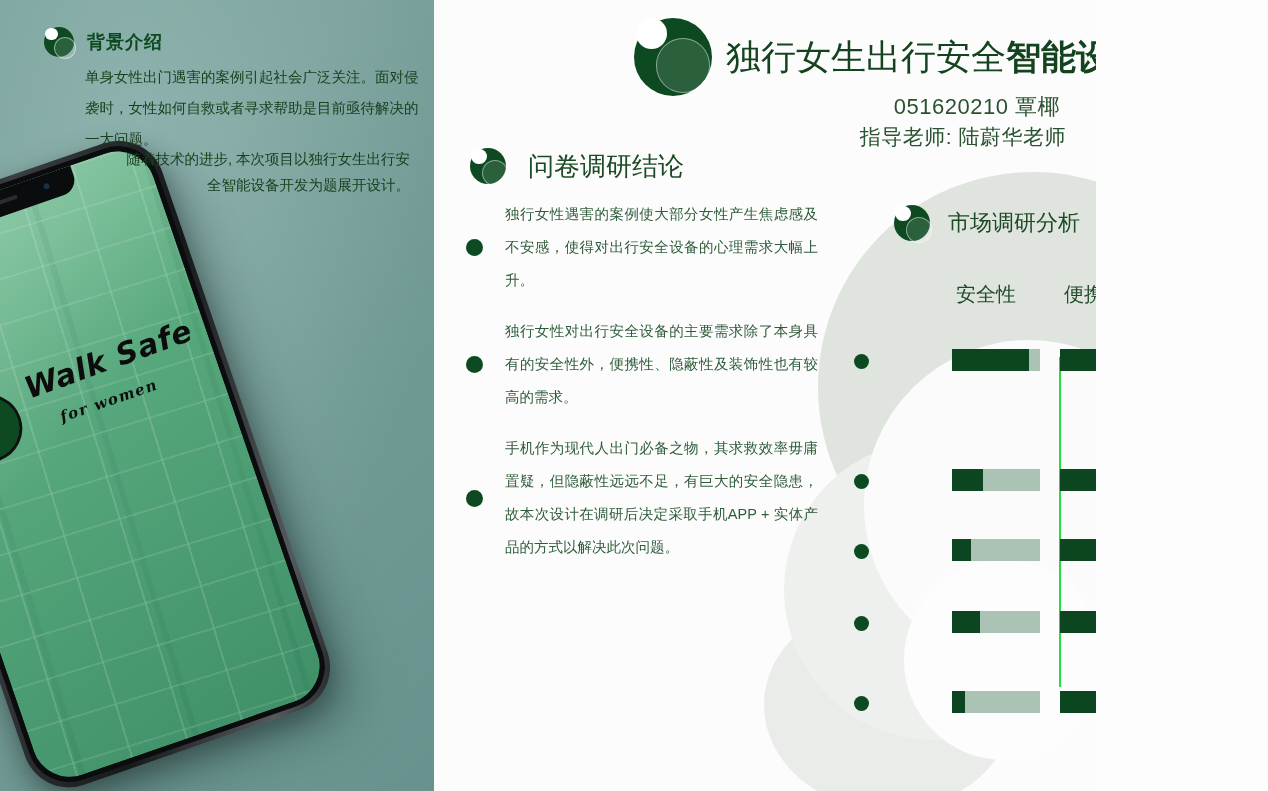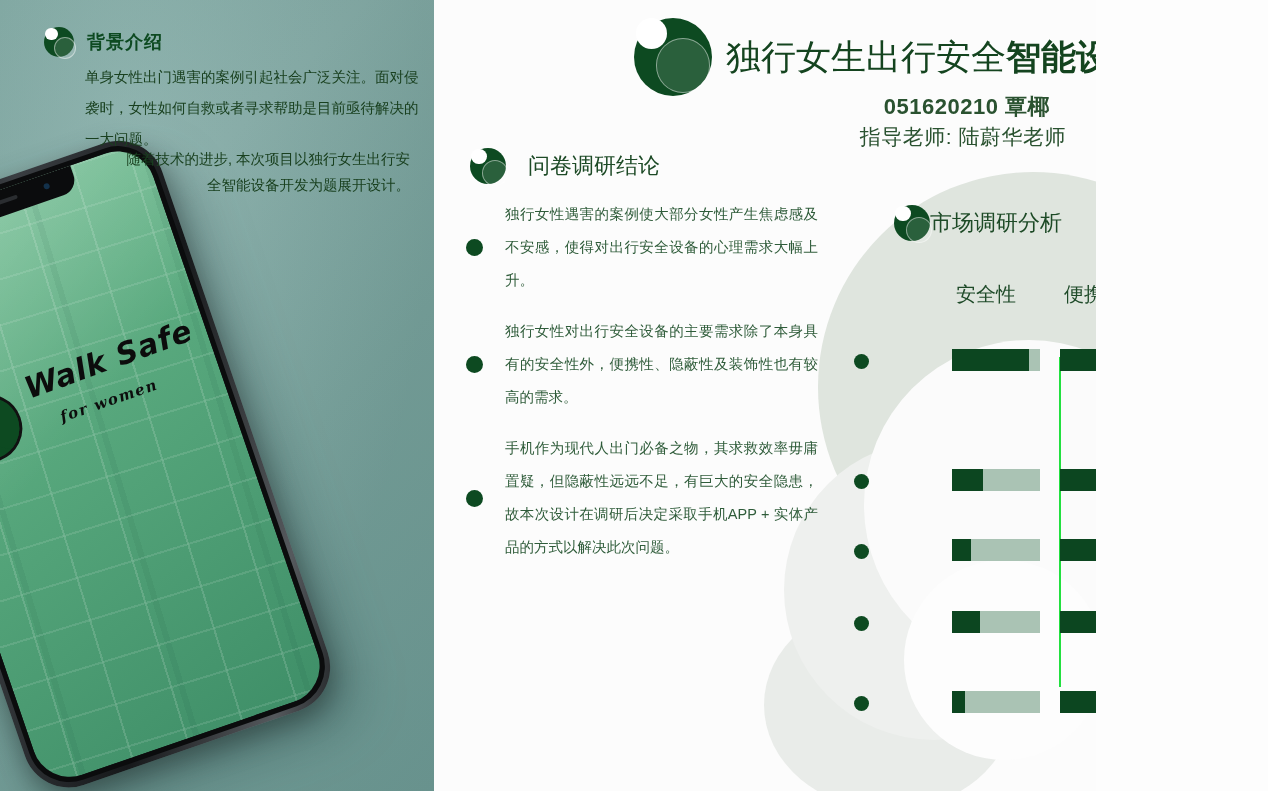--- a/index.html
+++ b/index.html
@@ -214,35 +214,35 @@
     display: flex; align-items: center; gap: 14px;
   }
   #title-logo { width: 78px; height: 78px; }
   #title-logo .dot { left: 2%; top: 0%; width: 40%; height: 40%; }
   #title-logo .arc { right: 2%; bottom: 4%; width: 70%; height: 70%; }
   #poster-title {
     font-size: 35px; color: #14441f; white-space: nowrap;
   }
   #poster-title .bold { font-weight: bold; }
   #author-line {
-    position: absolute; right: 46px; top: 92px;
-    font-size: 22px; color: #2a5230; letter-spacing: 0.5px; font-weight: bold;
+    position: absolute; right: 36px; top: 92px;
+    font-size: 22px; color: #2a5230; letter-spacing: 0.5px;
   }
   #advisor-line {
     position: absolute; right: 30px; top: 123px;
     font-size: 21px; color: #2a5230; letter-spacing: 0.5px;
   }
 
   
   #survey-head {
     position: absolute; left: 36px; top: 148px;
     display: flex; align-items: center; gap: 22px;
   }
   #survey-head .logo-mark { width: 36px; height: 36px; }
-  #survey-title { font-size: 22px; color: #1d4a26; }
+  #survey-title { font-size: 26px; color: #1d4a26; }
 
   #survey-list {
     position: absolute; left: 32px; top: 198px;
     width: 352px;
   }
   .survey-item {
     position: relative;
     display: flex; align-items: center;
     margin-bottom: 18px;
   }
@@ -253,21 +253,21 @@
     margin-right: 22px;
   }
   .survey-text {
     font-size: 14.5px; line-height: 33px; color: #2f5c3a;
     text-align: justify;
   }
 
   
   #market-head {
     position: absolute; left: 460px; top: 205px;
-    display: flex; align-items: center; 
+    display: flex; align-items: center; gap: 18px;
   }
   #market-head .logo-mark { width: 36px; height: 36px; }
   #market-title { font-size: 22px; color: #1d4a26; }
 
   #chart {
     position: absolute; left: 370px; top: 265px;
     width: 460px; height: 470px;
   }
   #chart-cols {
     position: absolute; left: 148px; top: 0;

